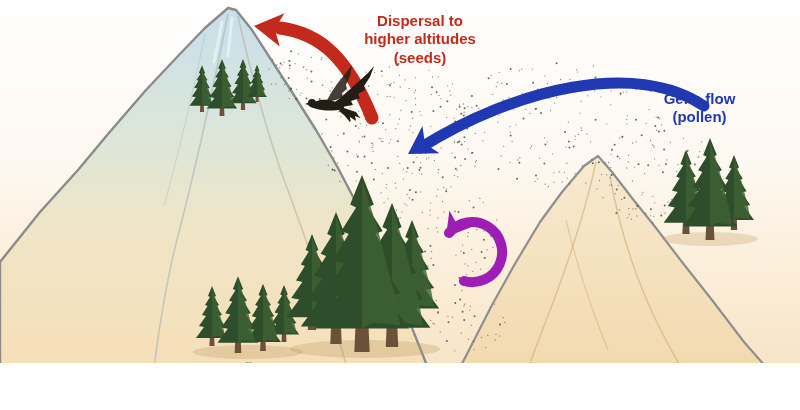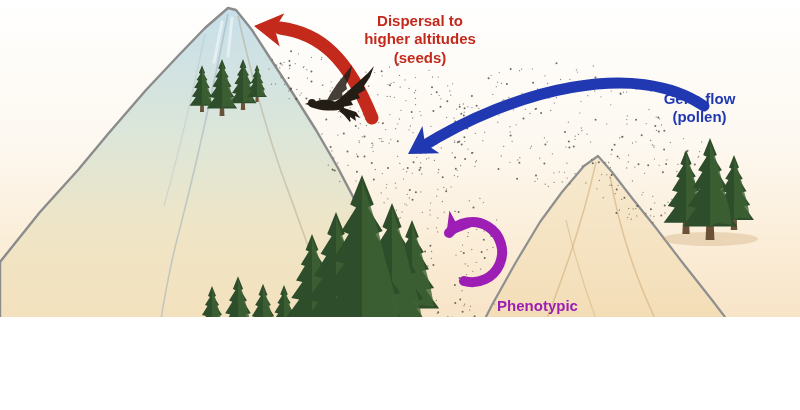--- a/index.html
+++ b/index.html
@@ -1,18 +1,18 @@
 <!DOCTYPE html>
 <html><head>
 <meta charset="utf-8">
 <style>
   * { margin:0; padding:0; box-sizing:border-box; }
   html,body { font-family:"Liberation Sans",sans-serif; background:#ffffff; }
   .scene {
-    position:relative; width:800px; height:317px; overflow:hidden;
+    position:relative; width:800px; height:363px; overflow:hidden;
     background:linear-gradient(180deg,#ffffff 0%,#fdf8f0 45%,#fbeed9 75%,#f8e4c7 100%);
     padding-left:48px;
   }
   .scene svg { position:absolute; left:0; top:0; }
   .label {
     position:absolute; font-weight:bold; font-size:15px; line-height:1.22;
     text-align:center; white-space:pre-line; pointer-events:none;
   }
 </style>
 </head>
@@ -121,16 +121,14 @@
     </g>
   </svg>
 
   <div class="label" style="left: 345px; top: 12px; width: 150px; color: rgb(195, 42, 28);">Dispersal to
 higher altitudes
 (seeds)</div>
 
   <div class="label" style="left: 632px; top: 90px; width: 135px; color: rgb(32, 57, 178);">Gene flow
 (pollen)</div>
 
-  <div class="label" style="left: 470px; top: 297px; width: 135px; color: rgb(157, 30, 180);">Phenotypic
-plasticity</div>
 
 </div>
 
 </body></html>

